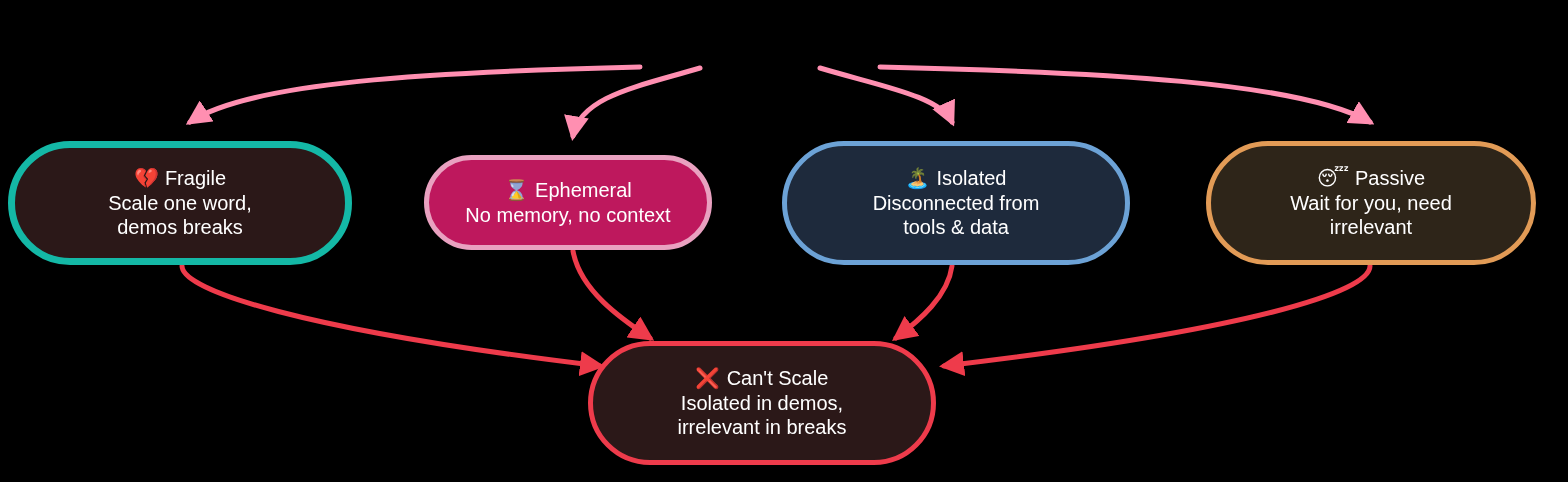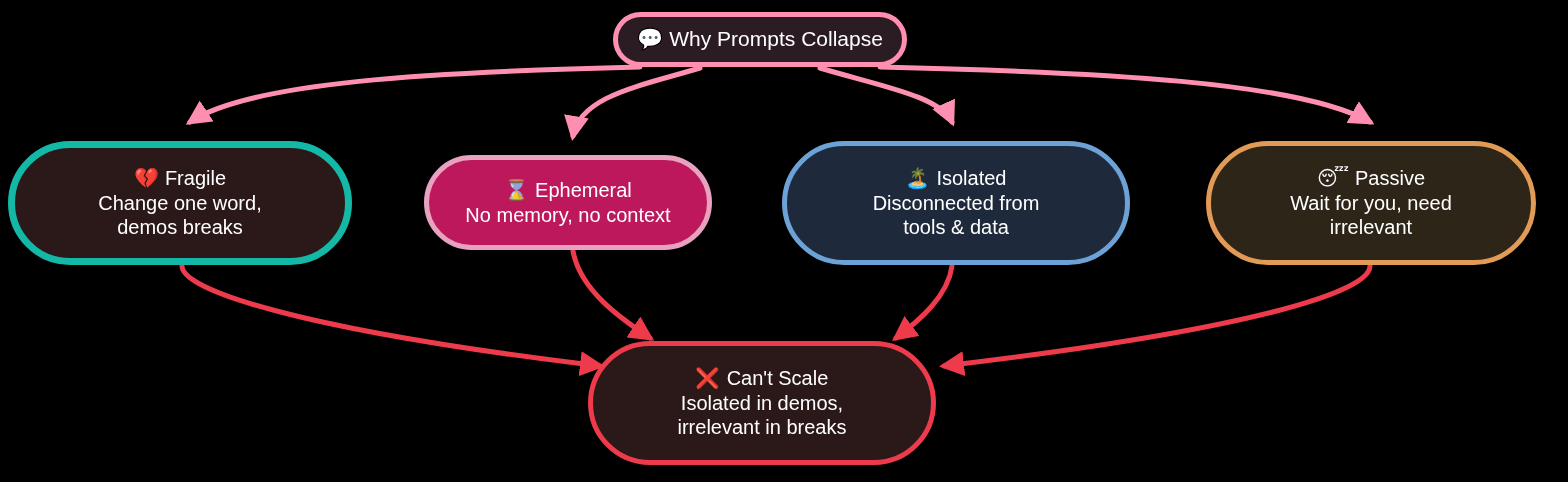--- a/index.html
+++ b/index.html
@@ -132,27 +132,24 @@
     </g>
 
     <g fill="none" stroke="#EE3B4B" stroke-width="5" stroke-linecap="round">
       <path d="M 182 266 C 182 290, 300 330, 600 366" marker-end="url(#arrow-red)"></path>
       <path d="M 573 251 C 580 290, 620 318, 650 338" marker-end="url(#arrow-red)"></path>
       <path d="M 952 266 C 948 296, 920 320, 896 338" marker-end="url(#arrow-red)"></path>
       <path d="M 1370 266 C 1370 292, 1250 330, 944 366" marker-end="url(#arrow-red)"></path>
     </g>
   </svg>
 
-  <div class="node" id="node-root">
-    <span class="node-line"><span class="node-emoji">💬</span><span>Why Prompts Collapse</span></span>
-  </div>
 
   <div class="node" id="node-fragile">
     <span class="node-line"><span class="node-emoji">💔</span><span>Fragile</span></span>
-    <span class="node-line">Change one word,</span>
+    <span class="node-line">Scale one word,</span>
     <span class="node-line">demos breaks</span>
   </div>
 
   <div class="node" id="node-ephemeral">
     <span class="node-line"><span class="node-emoji">⌛</span><span>Ephemeral</span></span>
     <span class="node-line">No memory, no context</span>
   </div>
 
   <div class="node" id="node-isolated">
     <span class="node-line"><span class="node-emoji">🏝️</span><span>Isolated</span></span>

